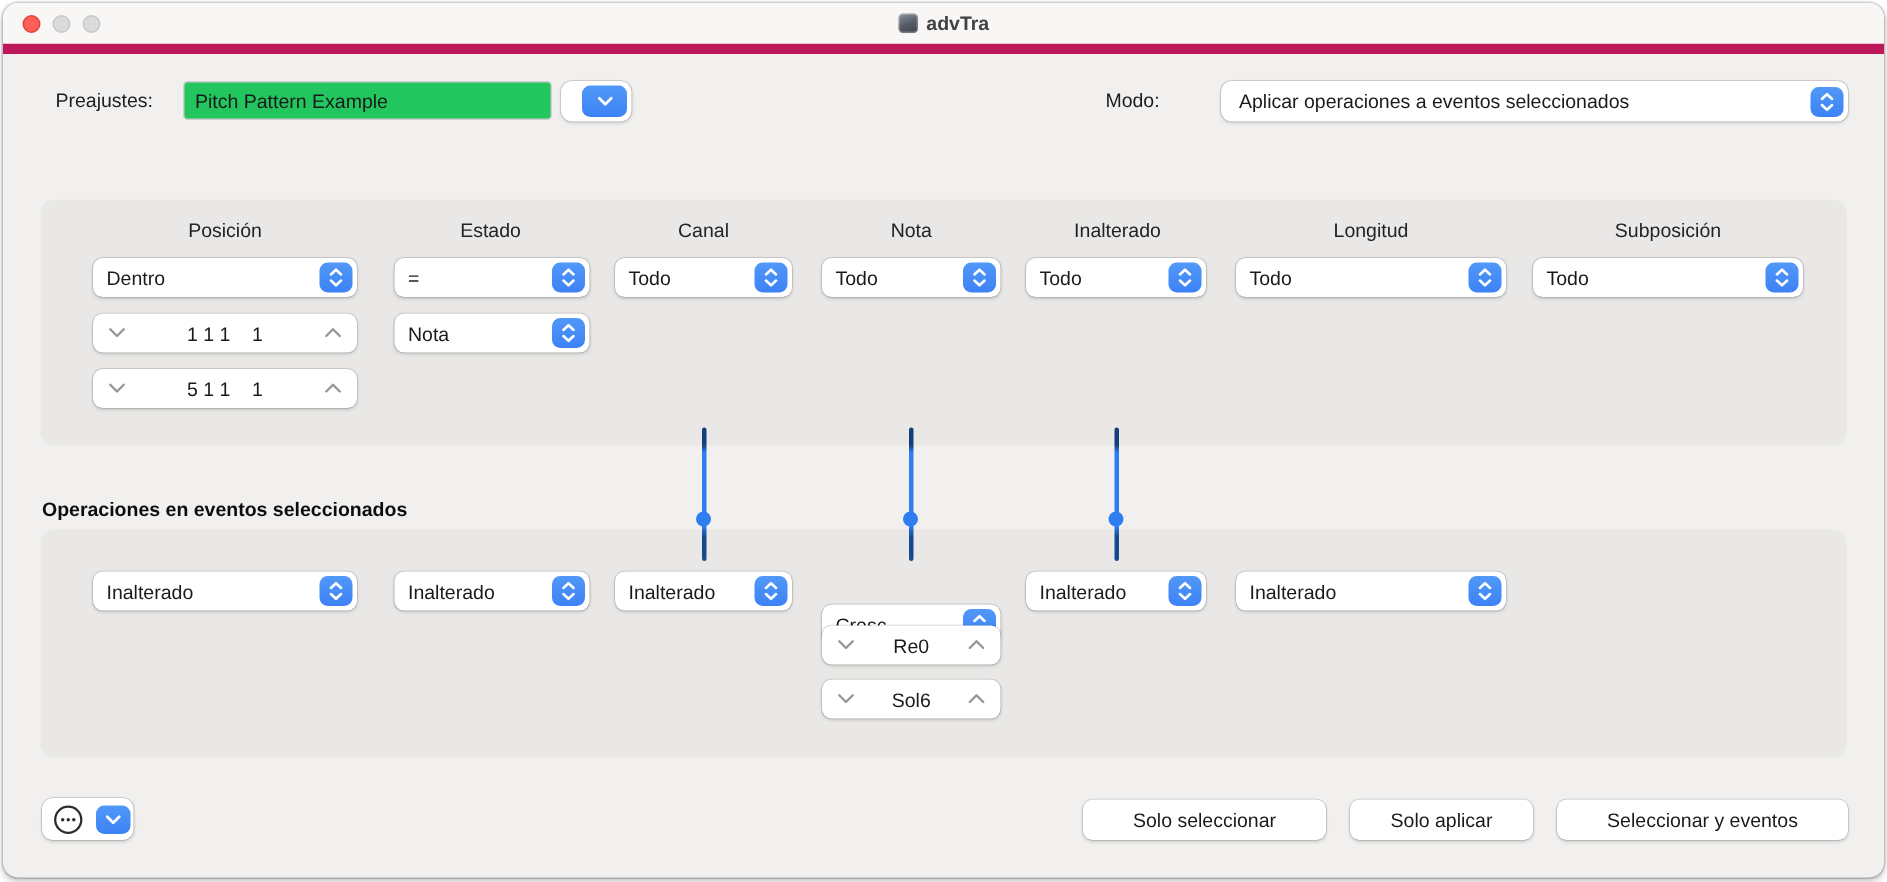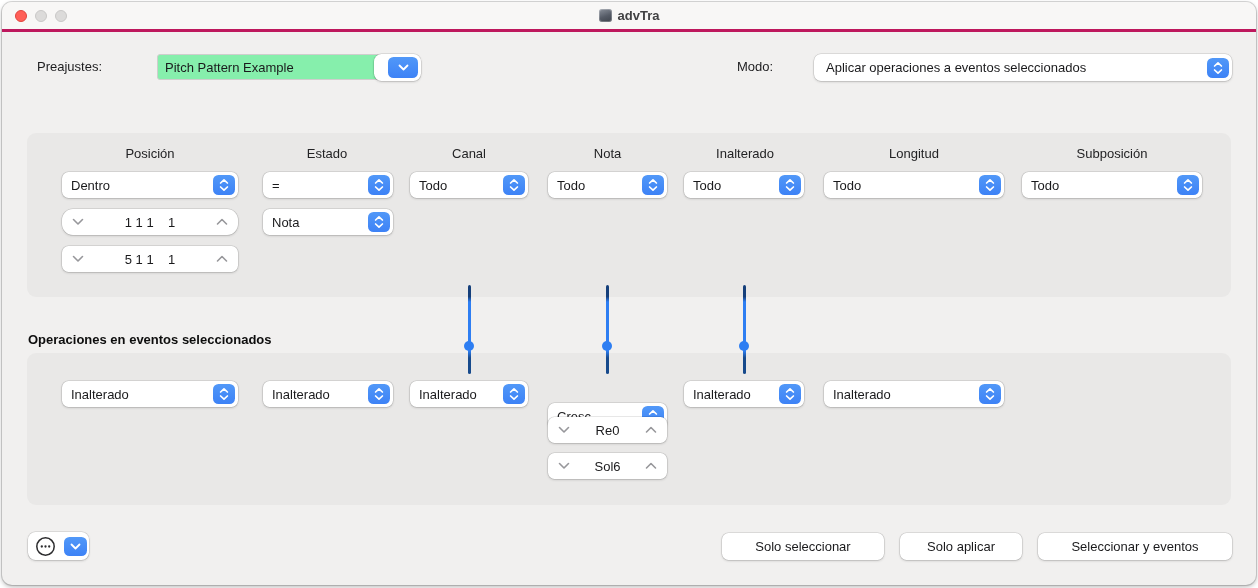--- a/index.html
+++ b/index.html
@@ -8,21 +8,21 @@
     font-family:"Liberation Sans","DejaVu Sans",sans-serif;
     -webkit-font-smoothing:antialiased;
   }
   .window {
     position:absolute; left:2px; top:2px; right:2px; bottom:3px;
     background:#f1f0ef; border-radius:10px;
     box-shadow:0 0 0 1px rgba(0,0,0,0.14), 0 2px 5px rgba(0,0,0,0.28);
   }
   .titlebar {
     position:absolute; left:0; right:0; top:0; height:27px;
-    background:#f8f7f6; border-bottom:3px solid #be185d;
+    background:#f8f7f6; border-bottom:7px solid #be185d;
     border-radius:10px 10px 0 0;
   }
   .light { position:absolute; top:8px; width:12px; height:12px; border-radius:50%; box-sizing:border-box; }
   .light.close { left:13px; background:#ff5f57; border:0.5px solid #e0443e; }
   .light.dim   { background:#dcdbda; border:0.5px solid #c9c8c7; }
   .title-wrap {
     position:absolute; left:0; right:0; top:0; height:27px;
     display:flex; align-items:center; justify-content:center; gap:6px;
   }
   .doc-icon {
@@ -30,22 +30,22 @@
     background:linear-gradient(160deg,#8b919b 0%,#555b66 55%,#3e434c 100%);
     box-shadow:inset 0 0 0 1px rgba(255,255,255,0.25);
   }
   .title-text { font-size:13px; font-weight:600; color:#414143; }
 
   .label { position:absolute; font-size:13px; color:#1d1d1f; height:27px; line-height:27px; }
   .label.right { text-align:center; }
 
   .text-input {
     position:absolute; height:26px; box-sizing:border-box;
-    background:#86efac; border:1px solid #cfcecd; border-radius:3px;
-    font-family:inherit; font-size:13px; color:#1a1a1c; padding:0 7px; outline:none;margin-left:35px;
+    background:#22c55e; border:1px solid #cfcecd; border-radius:3px;
+    font-family:inherit; font-size:13px; color:#1a1a1c; padding:0 7px; outline:none;
   }
 
   .popup {
     position:absolute; height:26px; box-sizing:border-box;
     background:#fff; border-radius:6.5px;
     box-shadow:0 0 0 0.5px rgba(0,0,0,0.16), 0 1px 2.5px rgba(0,0,0,0.16);
     display:flex; align-items:center; padding:0 30px 0 9px;
     font-size:13px; color:#1a1a1c; cursor:default;
   }
   .popup .chev-box {
@@ -200,21 +200,21 @@
   <div class="popup" style="left:1020px; top:170px; width:180px;">
     <span>Todo</span>
     <span class="chev-box">
         <svg width="10" height="14" viewBox="0 0 10 14">
           <path d="M1.6 5 L5 1.8 L8.4 5" fill="none" stroke="#fff" stroke-width="1.7" stroke-linecap="round" stroke-linejoin="round"></path>
           <path d="M1.6 9 L5 12.2 L8.4 9" fill="none" stroke="#fff" stroke-width="1.7" stroke-linecap="round" stroke-linejoin="round"></path>
         </svg>
       </span>
   </div>
 
-  <div class="stepper" style="left:60px; top:207px; width:176px;border-radius:11px;">
+  <div class="stepper" style="left:60px; top:207px; width:176px;">
     <span class="arr">
         <svg width="12" height="8" viewBox="0 0 12 8">
           <path d="M1.5 1.5 L6 6 L10.5 1.5" fill="none" stroke="#97979b" stroke-width="1.6" stroke-linecap="round" stroke-linejoin="round"></path>
         </svg>
       </span>
     <span class="val">1 1 1    1</span>
     <span class="arr">
         <svg width="12" height="8" viewBox="0 0 12 8">
           <path d="M1.5 6 L6 1.5 L10.5 6" fill="none" stroke="#97979b" stroke-width="1.6" stroke-linecap="round" stroke-linejoin="round"></path>
         </svg>

